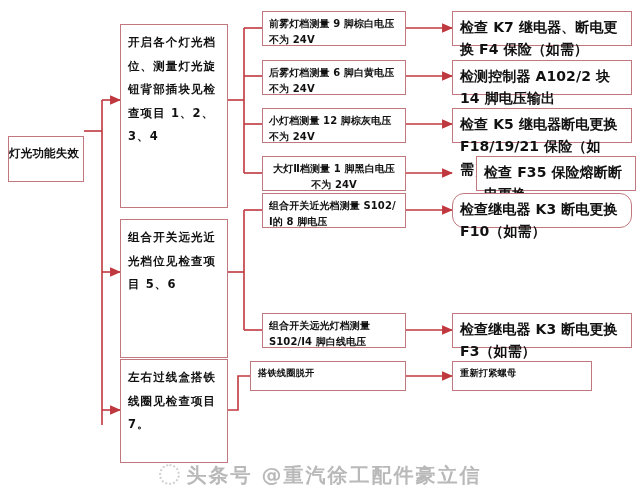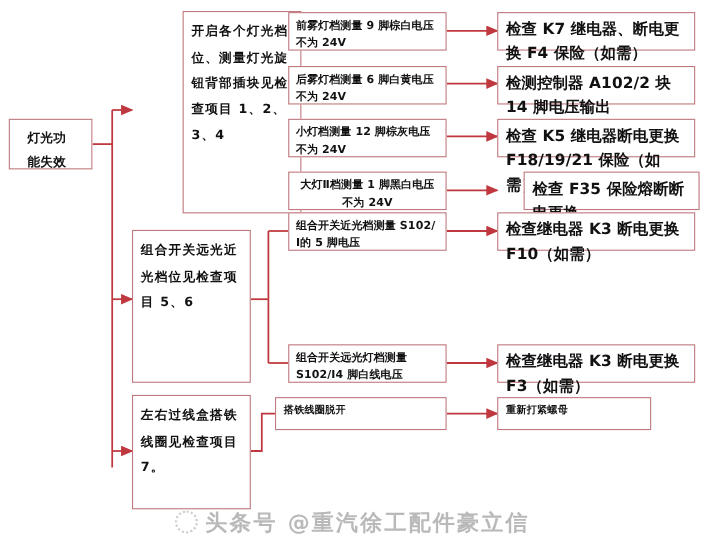--- a/index.html
+++ b/index.html
@@ -20,22 +20,23 @@
     background:#ffffff;
     color:#111111;
     font-weight:bold;
     line-height:1.45;
     padding:4px 6px;
     letter-spacing:0.2px;
   }
   .node.root{
     font-size:11.5px;
     line-height:1.9;
-    padding:6px 16px;
+    padding:6px 0;
     border:1px solid #c0787e;
+    margin-top:28px;
   }
   .node.stage{
     font-size:11.5px;
     line-height:2.05;
     letter-spacing:1.1px;
     padding:6px 7px;
   }
   .node.mid{
     font-size:10px;
     line-height:1.6;
@@ -114,37 +115,37 @@
       <path d="M406,124 L452,124" marker-end="url(#arw)"></path>
       <path d="M406,173 L452,173" marker-end="url(#arw)"></path>
       <path d="M406,210 L452,210" marker-end="url(#arw)"></path>
       <path d="M406,330 L452,330" marker-end="url(#arw)"></path>
       <path d="M406,376 L452,376" marker-end="url(#arw)"></path>
     </g>
   </svg>
 
   <div class="node root" style="left:8px;top:108px;width:76px;height:46px;">灯光功能失效</div>
 
-  <div class="node stage" style="left:120px;top:10px;width:108px;height:184px;margin-left:46px;">开启各个灯光档位、测量灯光旋钮背部插块见检查项目 1、2、3、4</div>
-  <div class="node stage" style="left:120px;top:209px;width:108px;height:139px;">组合开关远光近光档位见检查项目 5、6</div>
+  <div class="node stage" style="left:120px;top:24px;width:108px;height:184px;">开启各个灯光档位、测量灯光旋钮背部插块见检查项目 1、2、3、4</div>
+  <div class="node stage" style="left:120px;top:219px;width:108px;height:139px;">组合开关远光近光档位见检查项目 5、6</div>
   <div class="node stage" style="left:120px;top:359px;width:108px;height:104px;">左右过线盒搭铁线圈见检查项目 7。</div>
 
   <div class="node mid" style="left:262px;top:11px;width:144px;height:35px;">前雾灯档测量 9 脚棕白电压不为 24V</div>
   <div class="node mid" style="left:262px;top:60px;width:144px;height:35px;">后雾灯档测量 6 脚白黄电压不为 24V</div>
   <div class="node mid" style="left:262px;top:108px;width:144px;height:35px;">小灯档测量 12 脚棕灰电压不为 24V</div>
   <div class="node mid" style="left:262px;top:156px;width:144px;height:35px;text-align:center;">大灯Ⅱ档测量 1 脚黑白电压不为 24V</div>
-  <div class="node mid" style="left:262px;top:193px;width:144px;height:35px;">组合开关近光档测量 S102/Ⅰ的 5 脚电压</div>
+  <div class="node mid" style="left:262px;top:193px;width:144px;height:35px;">组合开关近光档测量 S102/Ⅰ的 8 脚电压</div>
   <div class="node mid" style="left:262px;top:313px;width:144px;height:35px;">组合开关远光灯档测量 S102/Ⅰ4 脚白线电压</div>
   <div class="node plain" style="left:250px;top:361px;width:156px;height:30px;">搭铁线圈脱开</div>
 
   <div class="node right" style="left:452px;top:11px;width:180px;height:35px;">检查 K7 继电器、断电更换 F4 保险（如需）</div>
   <div class="node right" style="left:452px;top:60px;width:180px;height:35px;">检测控制器 A102/2 块 14 脚电压输出</div>
   <div class="node right" style="left:452px;top:108px;width:180px;height:35px;">检查 K5 继电器断电更换 F18/19/21 保险（如需）</div>
   <div class="node right" style="left:476px;top:156px;width:160px;height:35px;">检查 F35 保险熔断断电更换</div>
-  <div class="node right" style="left:452px;top:193px;width:180px;height:35px;">检查继电器 K3 断电更换 F10（如需）</div>
+  <div class="node right" style="left:452px;top:193px;width:180px;height:35px;border-radius:12px;">检查继电器 K3 断电更换 F10（如需）</div>
   <div class="node right" style="left:452px;top:313px;width:180px;height:35px;">检查继电器 K3 断电更换 F3（如需）</div>
   <div class="node plain" style="left:452px;top:361px;width:140px;height:30px;">重新打紧螺母</div>
 
   <div class="watermark">
     <span class="wm-mark"></span><span>头条号 @重汽徐工配件豪立信</span>
   </div>
 
 </div>
 
 </body></html>

